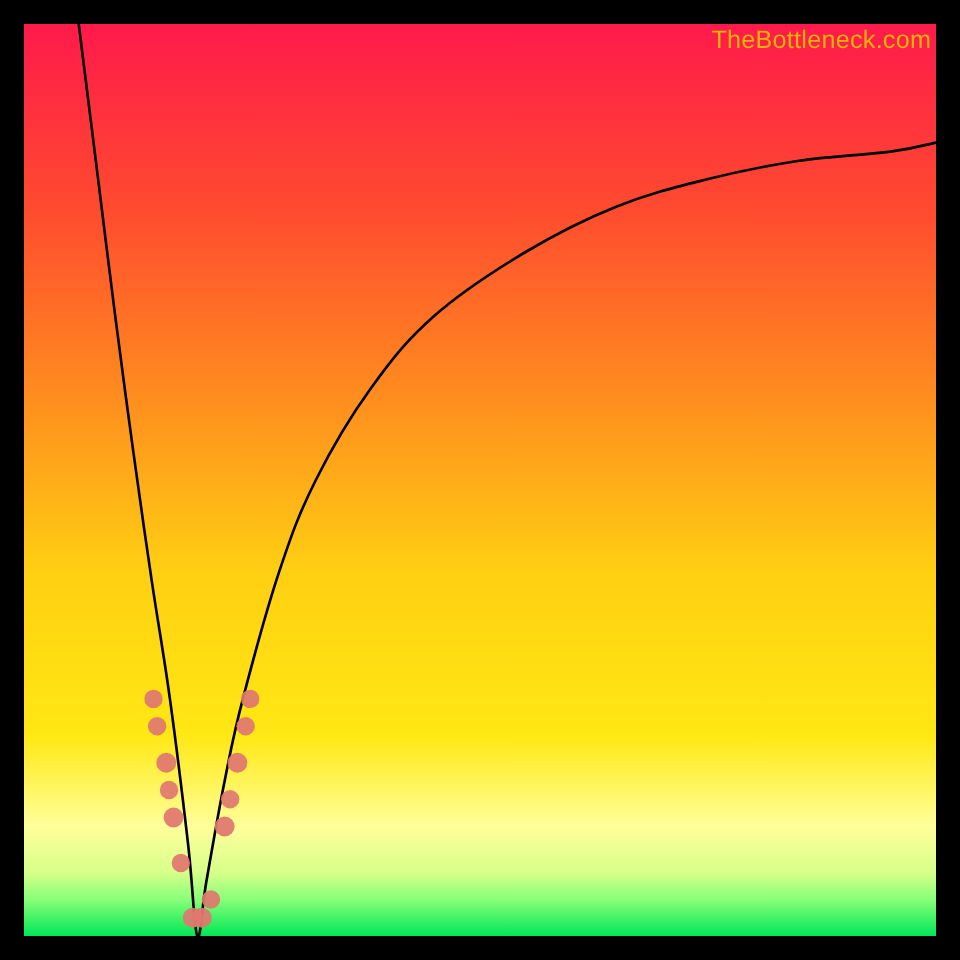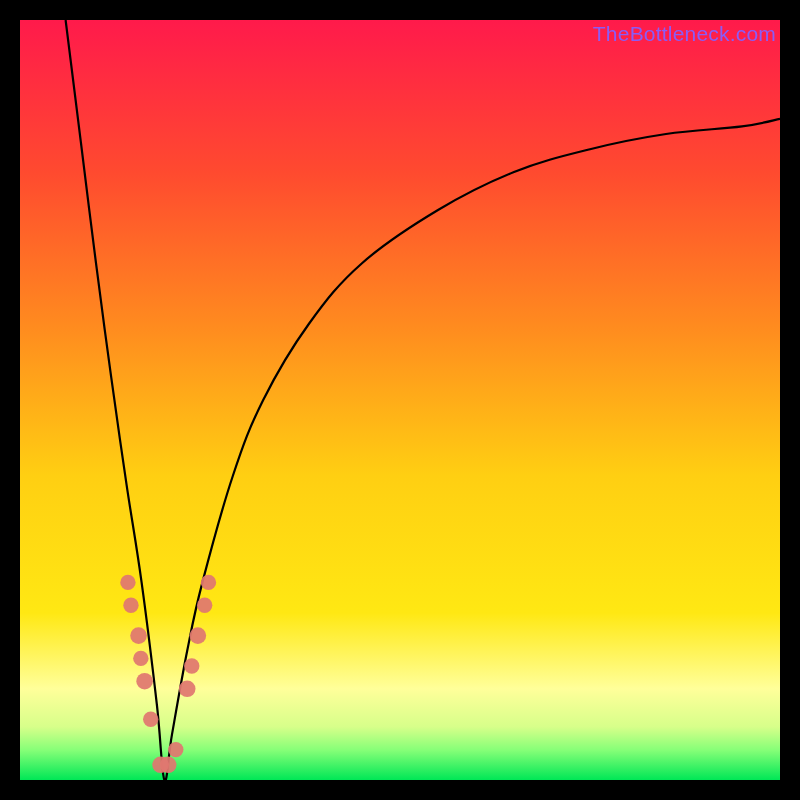--- a/index.html
+++ b/index.html
@@ -20,21 +20,21 @@
     overflow: hidden;
   }
   .gradient {
     position: absolute;
     left: 0; top: 0; right: 0; bottom: 0;
   }
   .watermark {
     position: absolute;
     top: 2px;
     right: 4px;
-    color: #8b5cf6;
+    color: #eab308;
     font-size: 21px;
     font-weight: 500;
     letter-spacing: 0.2px;
   }
   svg.curve {
     position: absolute;
     left: 0; top: 0;
     width: 760px;
     height: 760px;
     overflow: visible;

